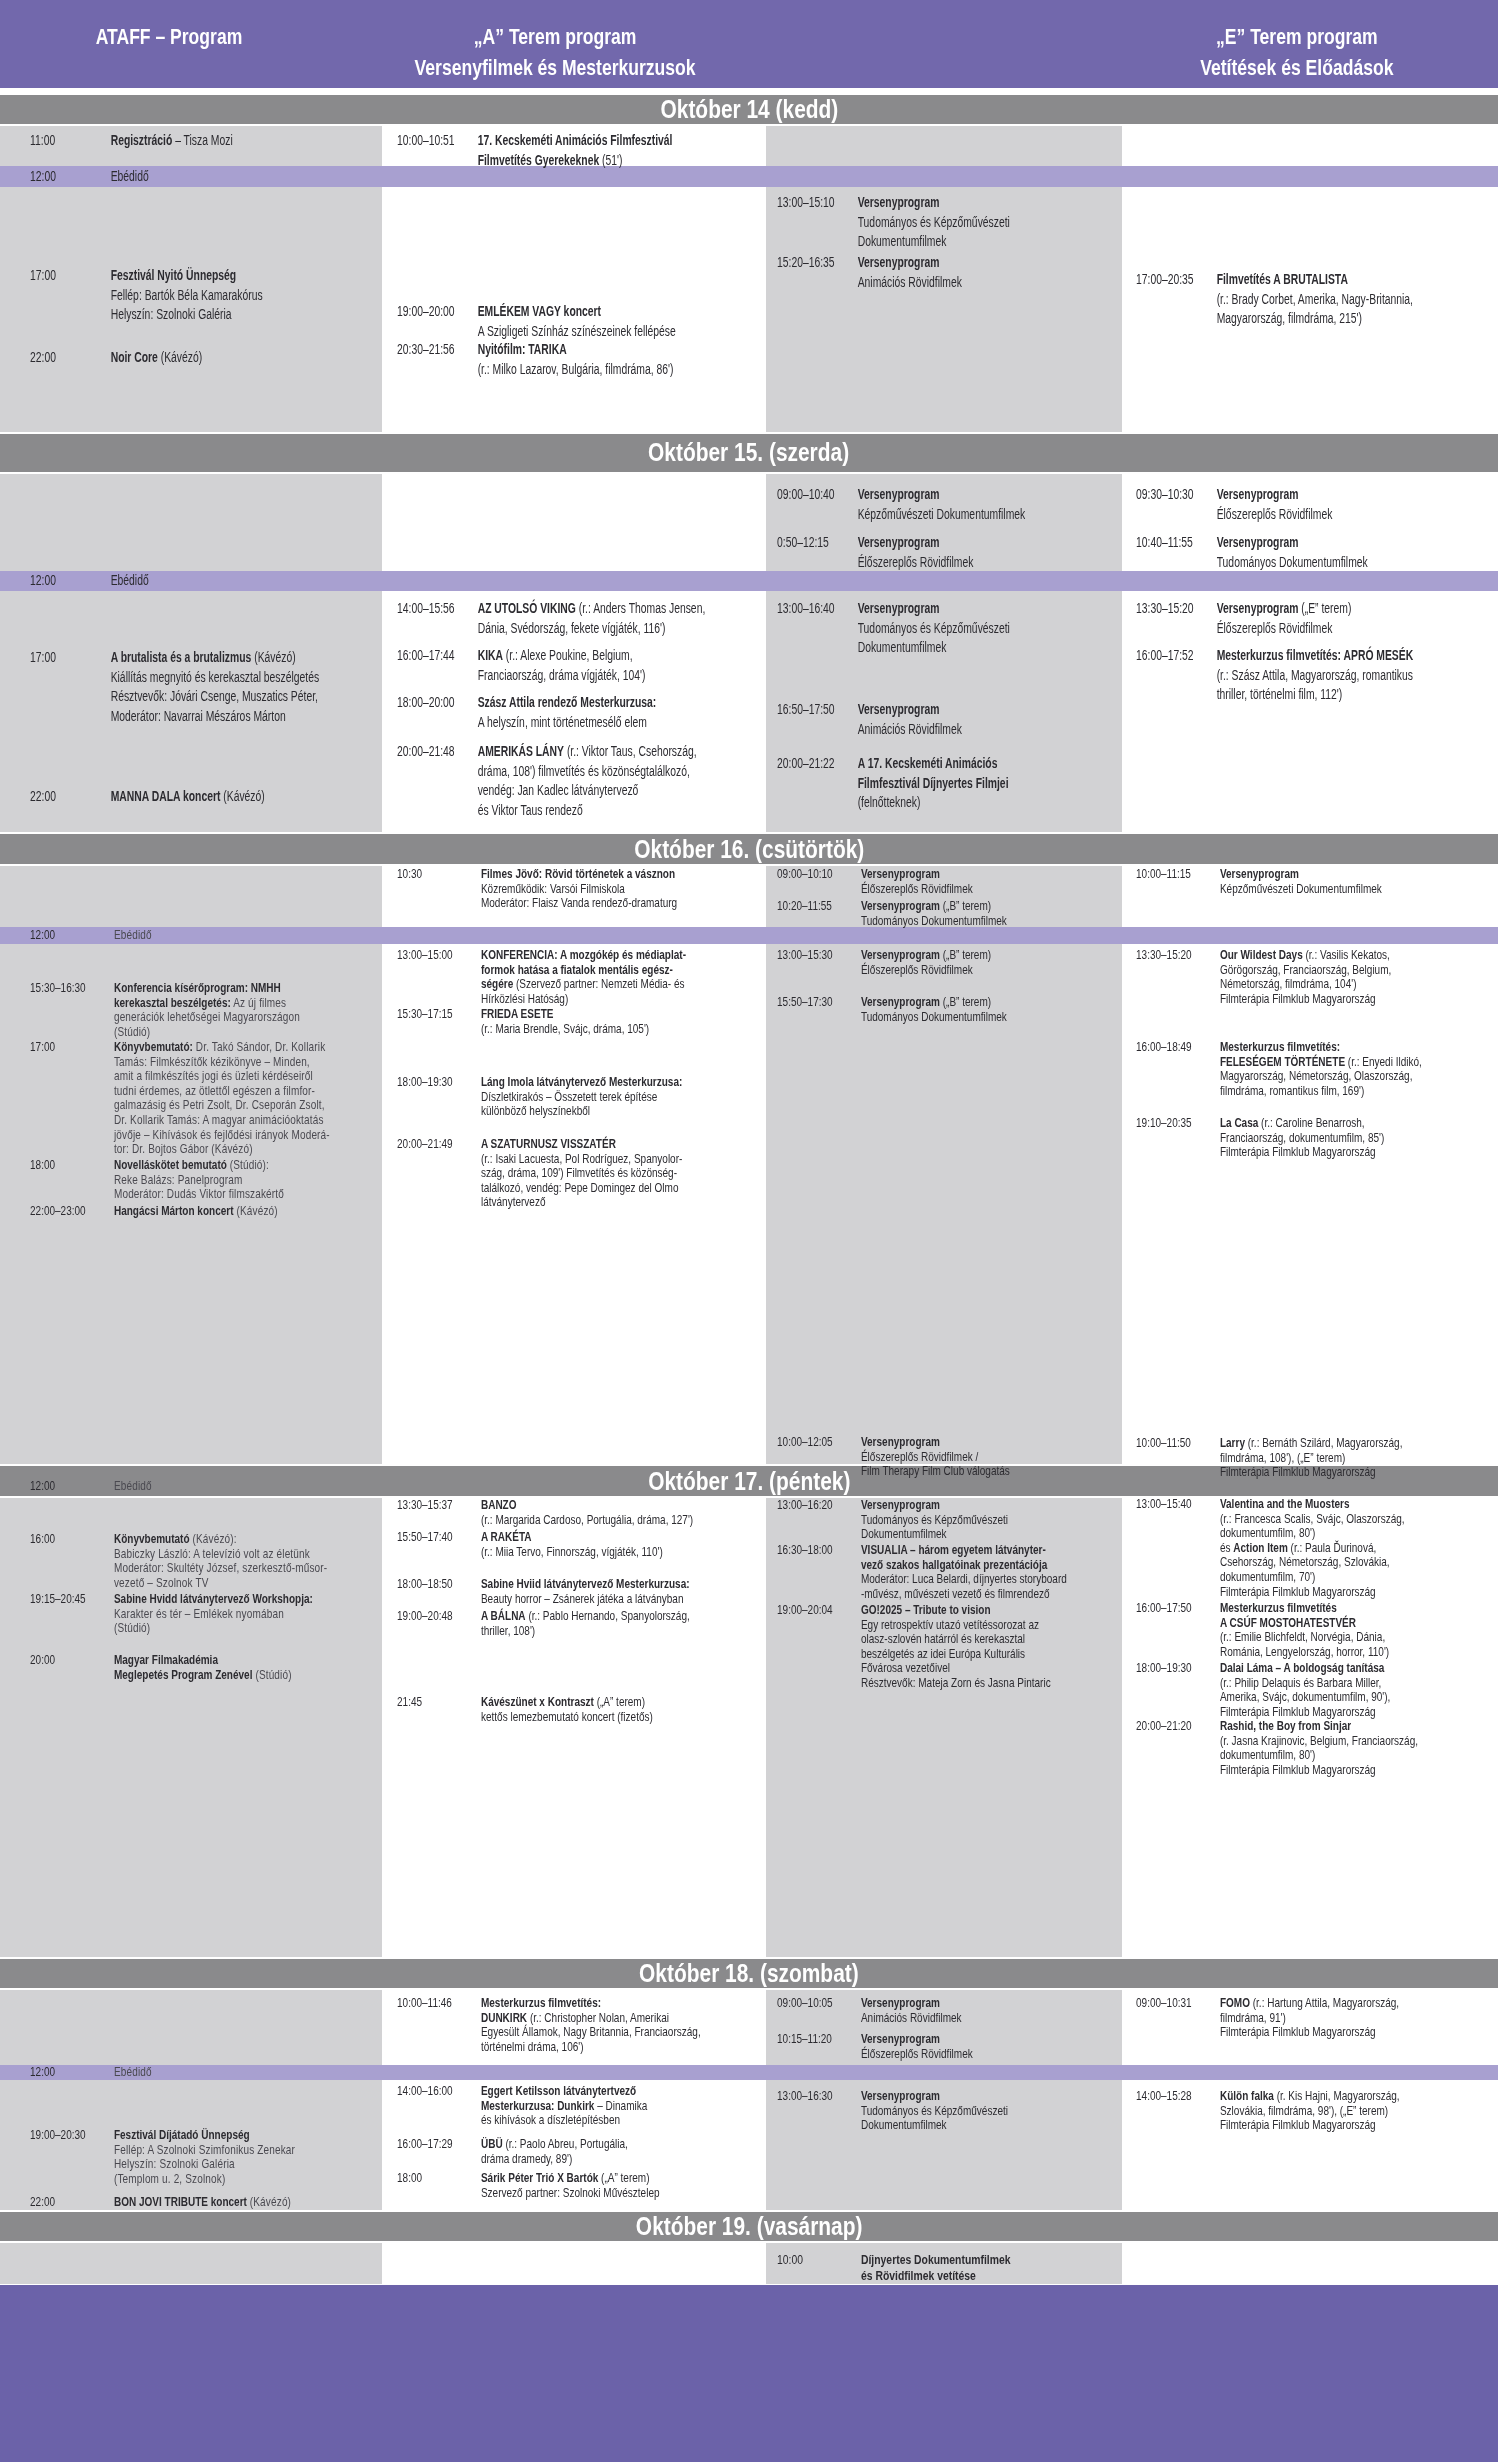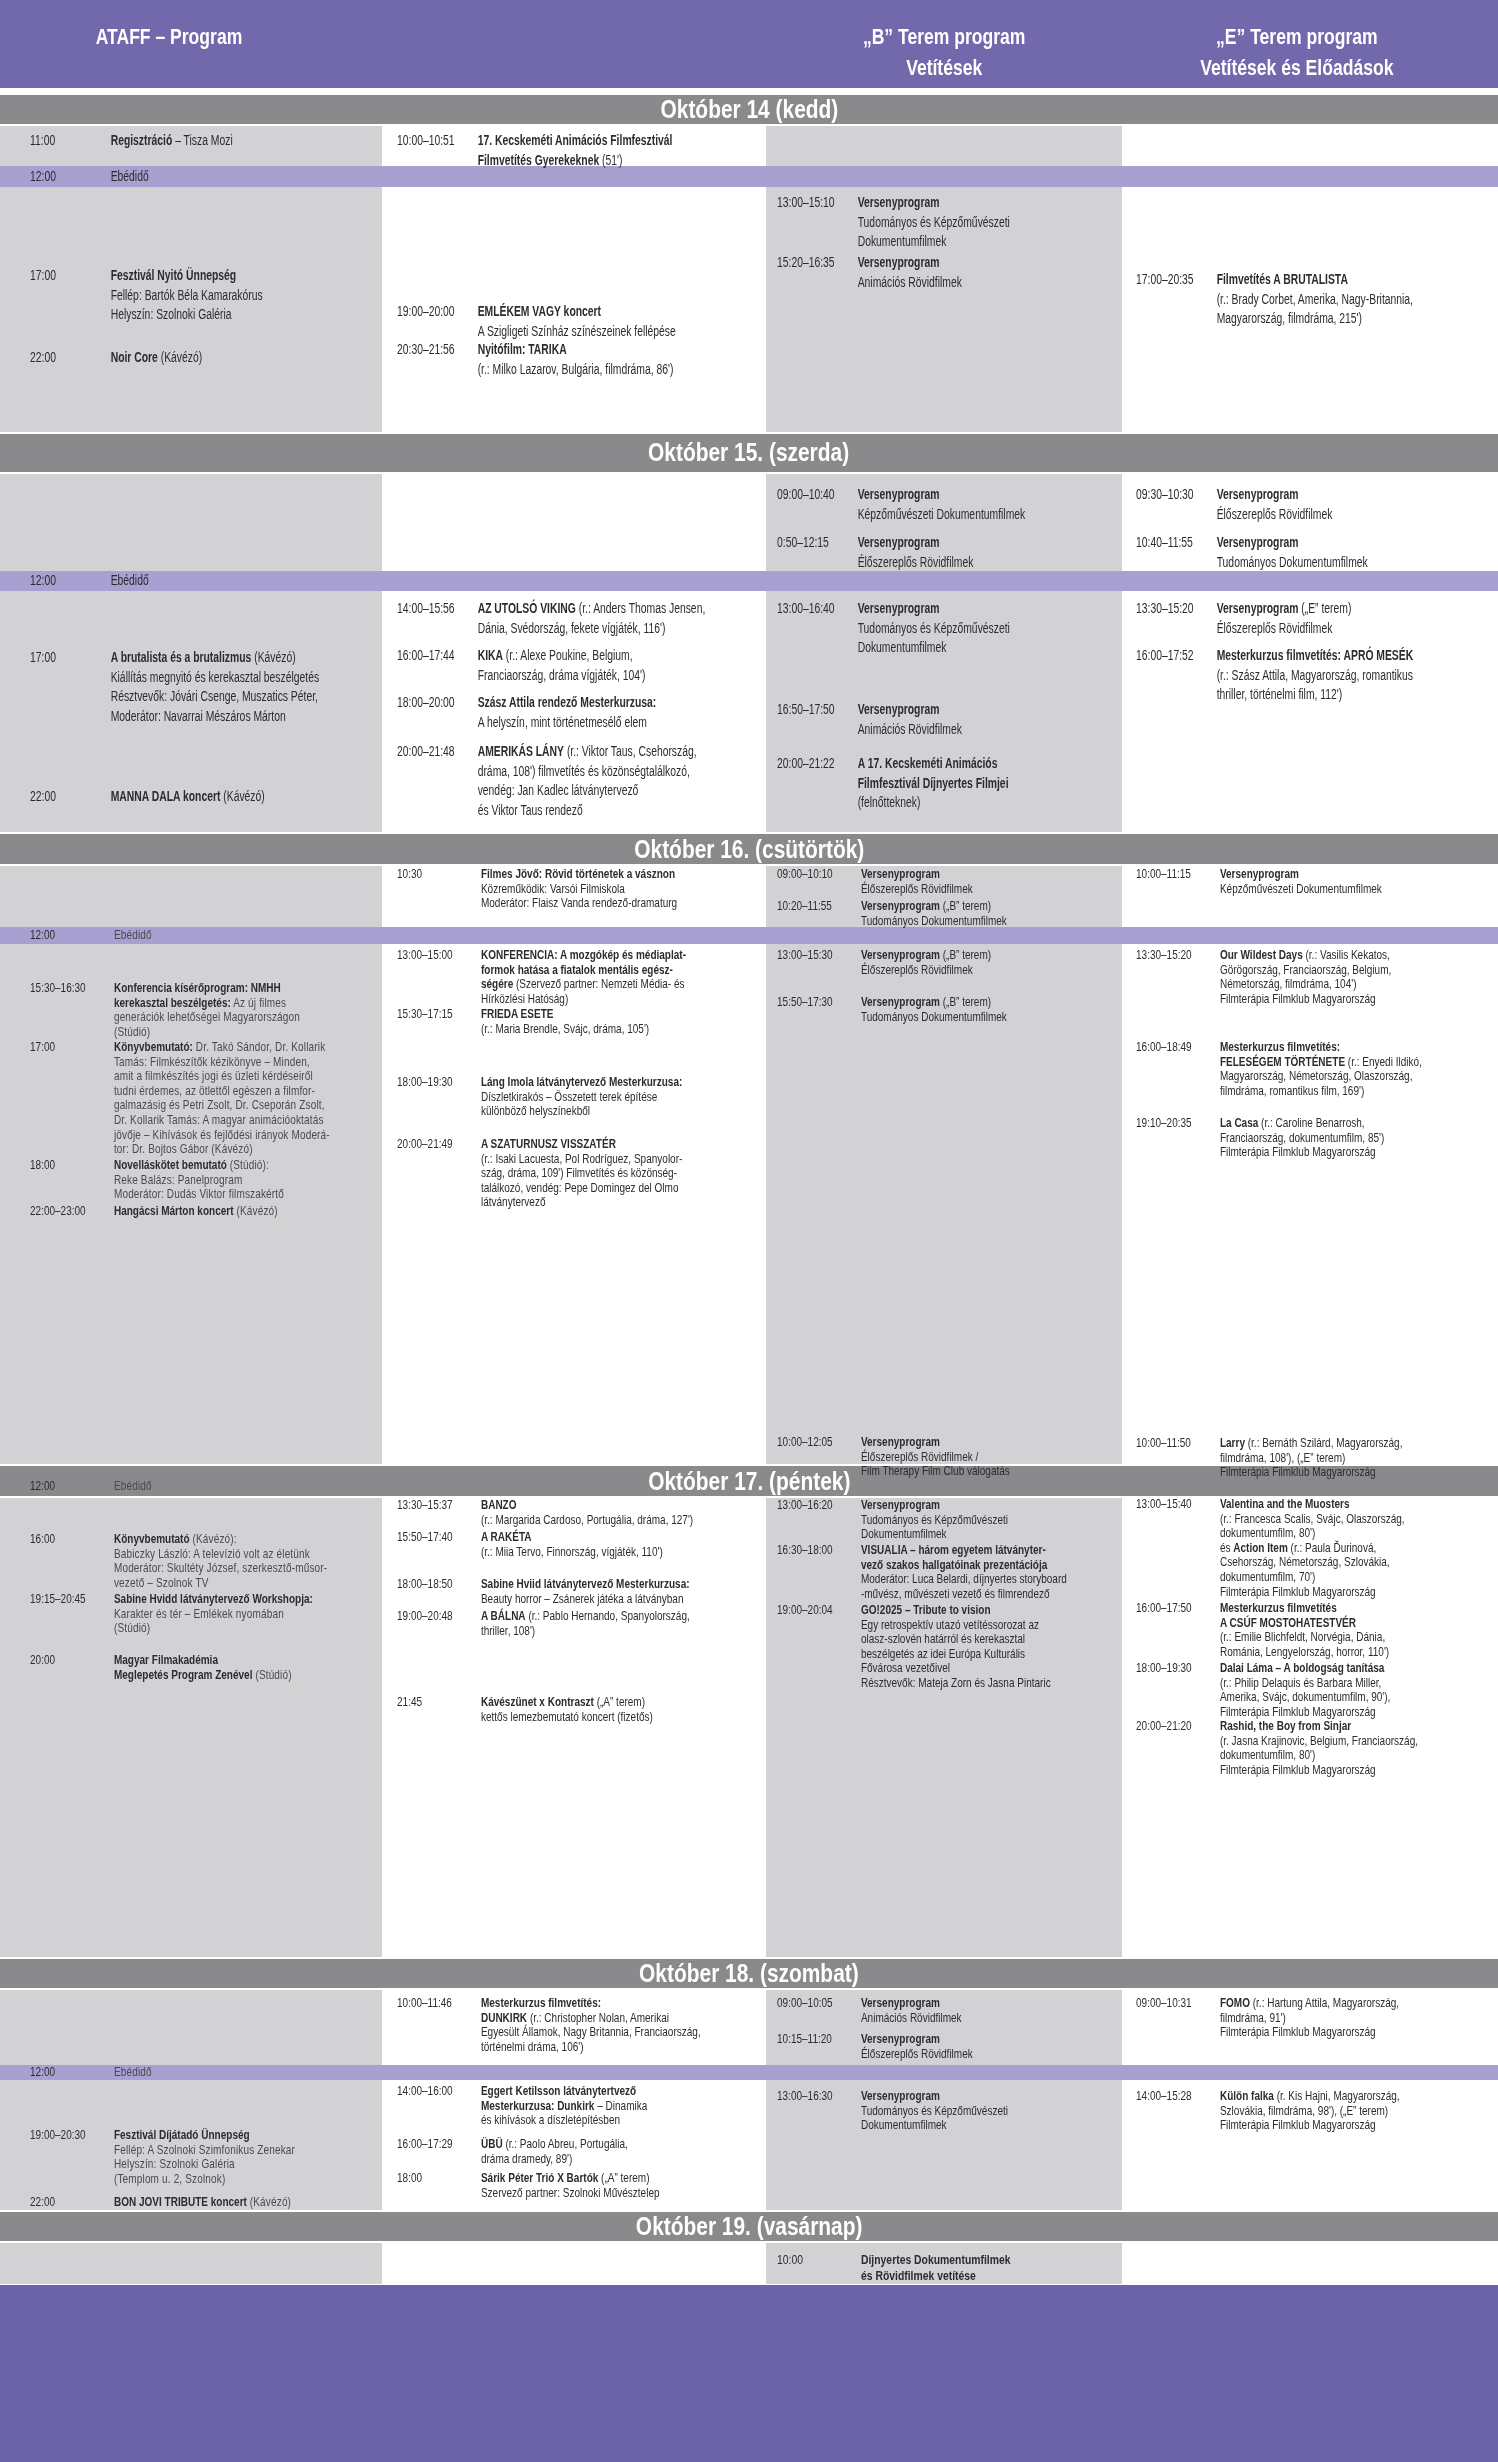--- a/index.html
+++ b/index.html
@@ -35,24 +35,24 @@
   <div class="stripe" id="stripe-left"></div>
   <div class="stripe" id="stripe-colb"></div>
 
   <div id="header-band">
     <div class="hcell" style="left:4px;width:330px;">
       <div class="hinner">
         <div>ATAFF – Program</div>
         <div></div>
       </div>
     </div>
-    <div class="hcell" style="left:764px;width:360px;">
+    <div class="hcell" style="left:345px;width:420px;">
       <div class="hinner">
-        <div>„B” Terem program</div>
-        <div>Vetítések</div>
+        <div>„A” Terem program</div>
+        <div>Versenyfilmek és Mesterkurzusok</div>
       </div>
     </div>
     <div class="hcell" style="left:1094px;width:405px;">
       <div class="hinner">
         <div>„E” Terem program</div>
         <div>Vetítések és Előadások</div>
       </div>
     </div>
   </div>
 

